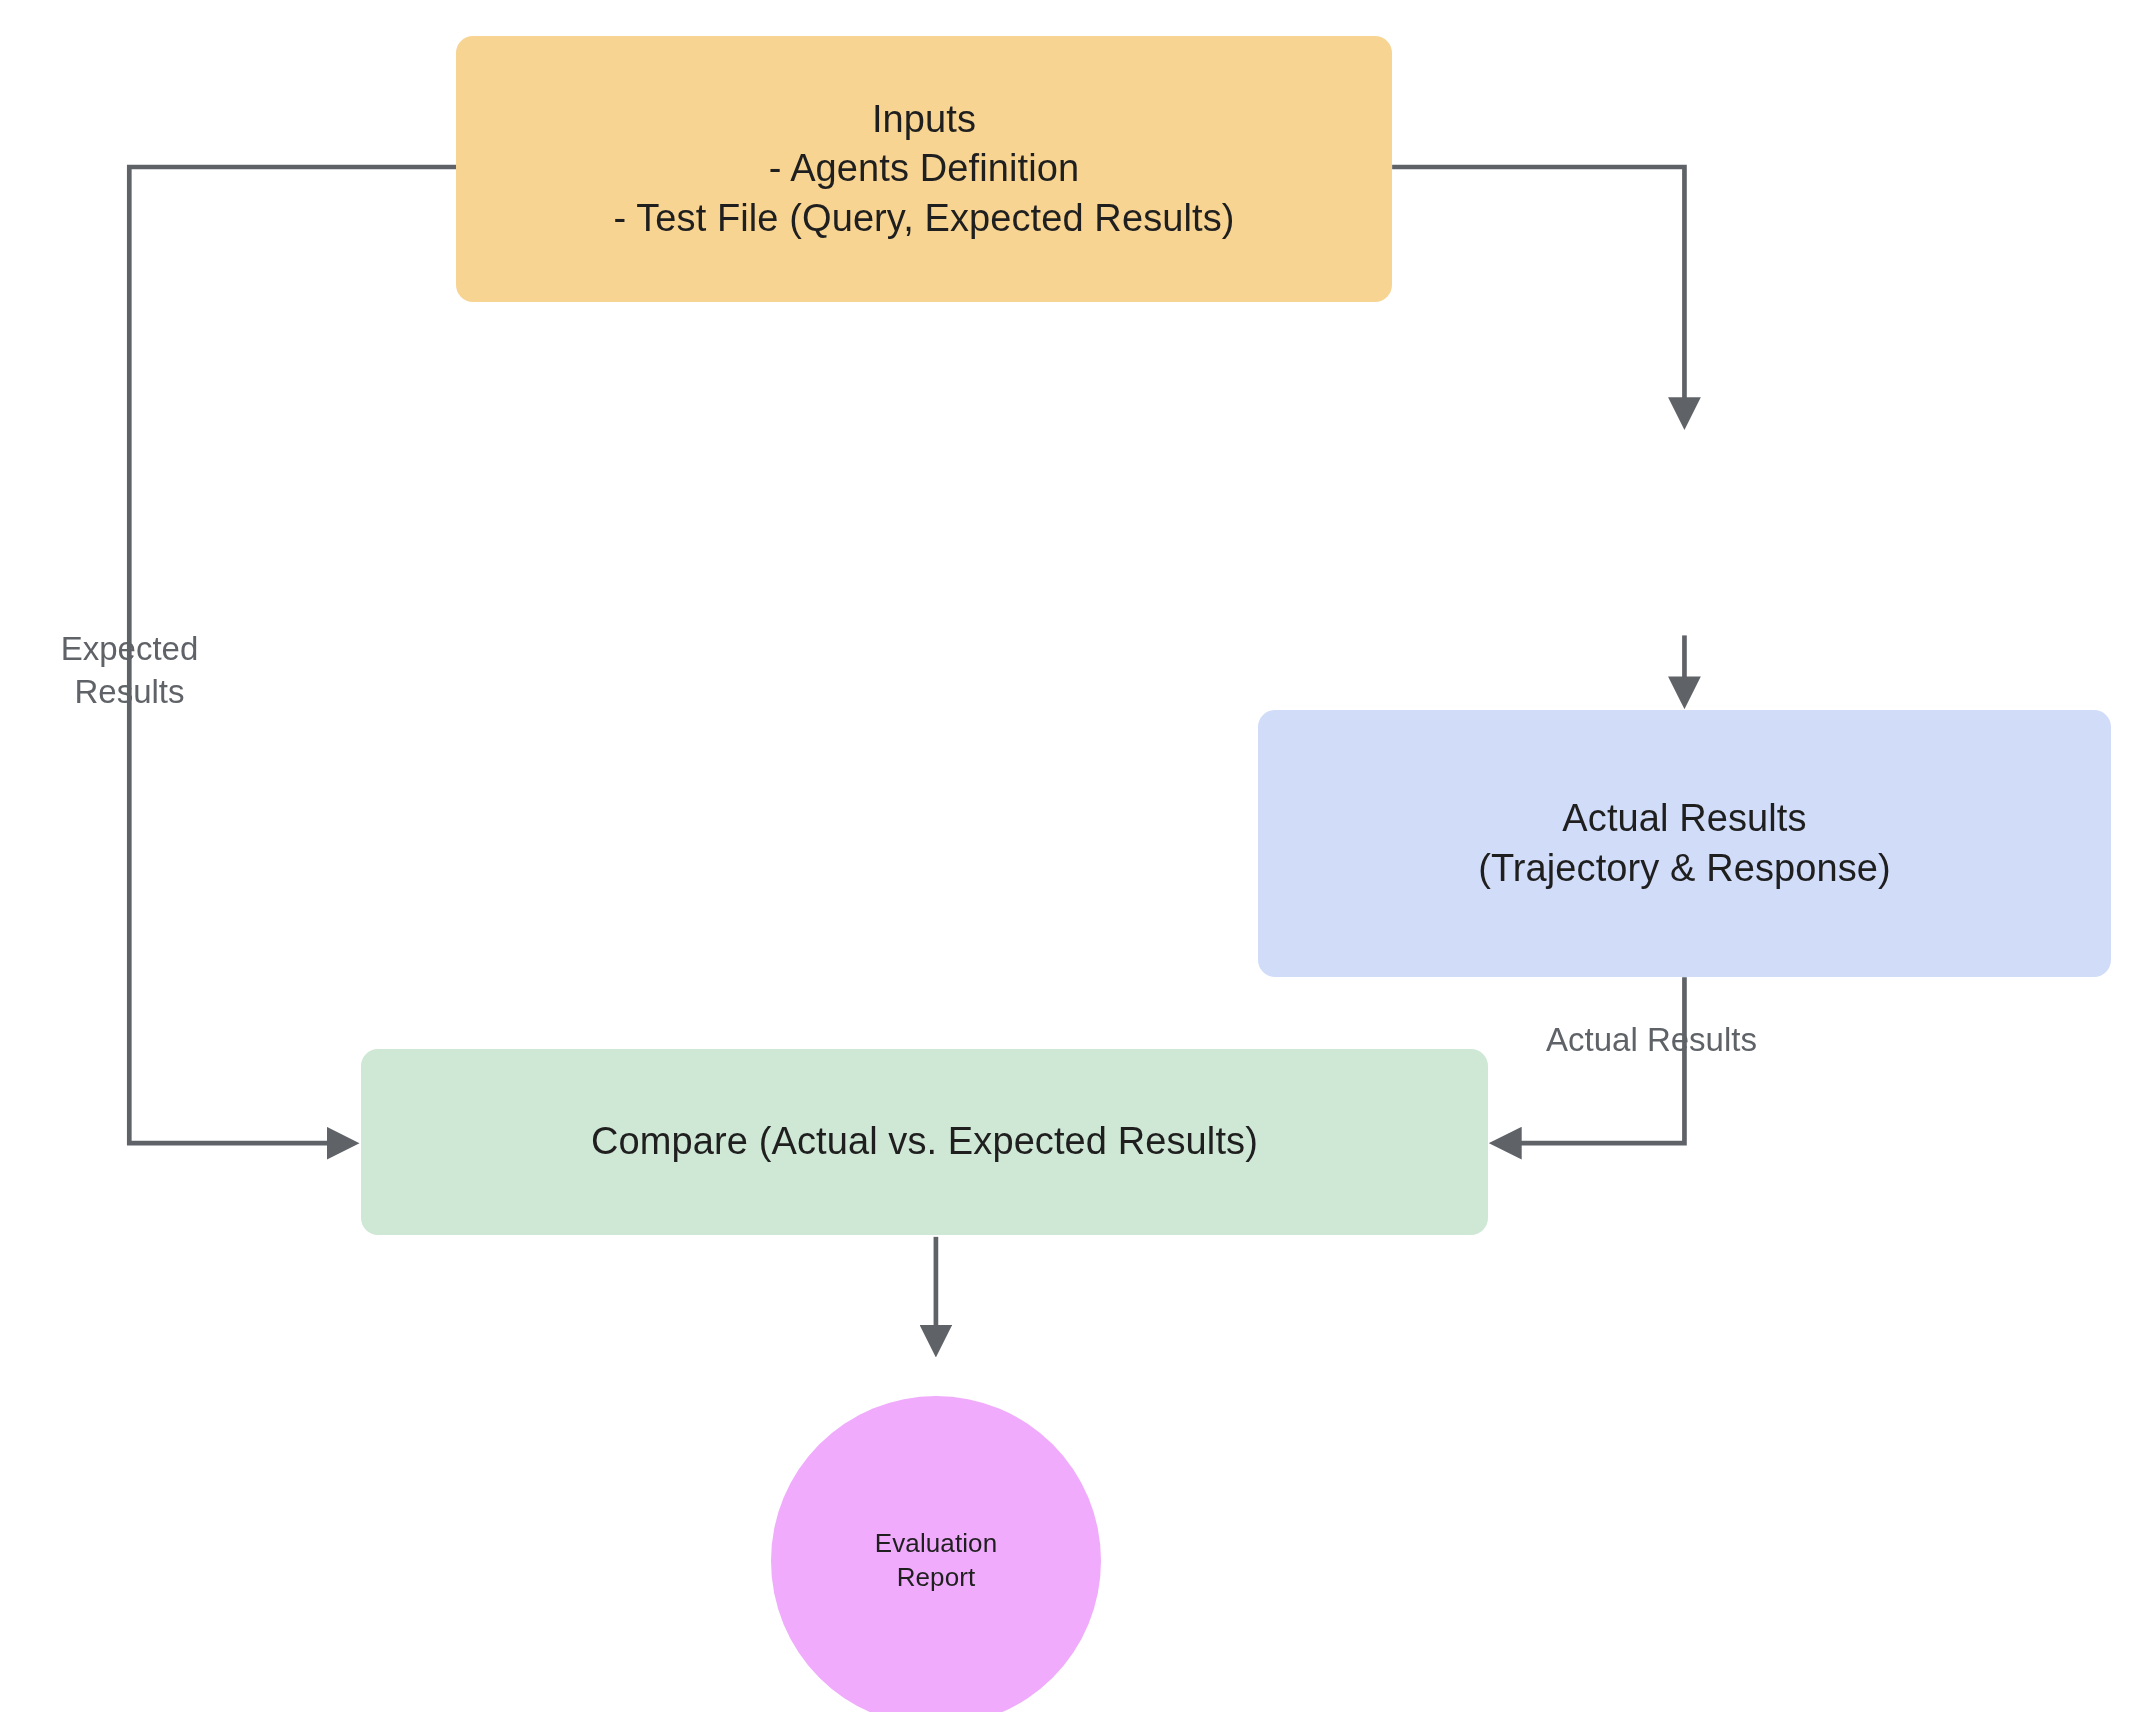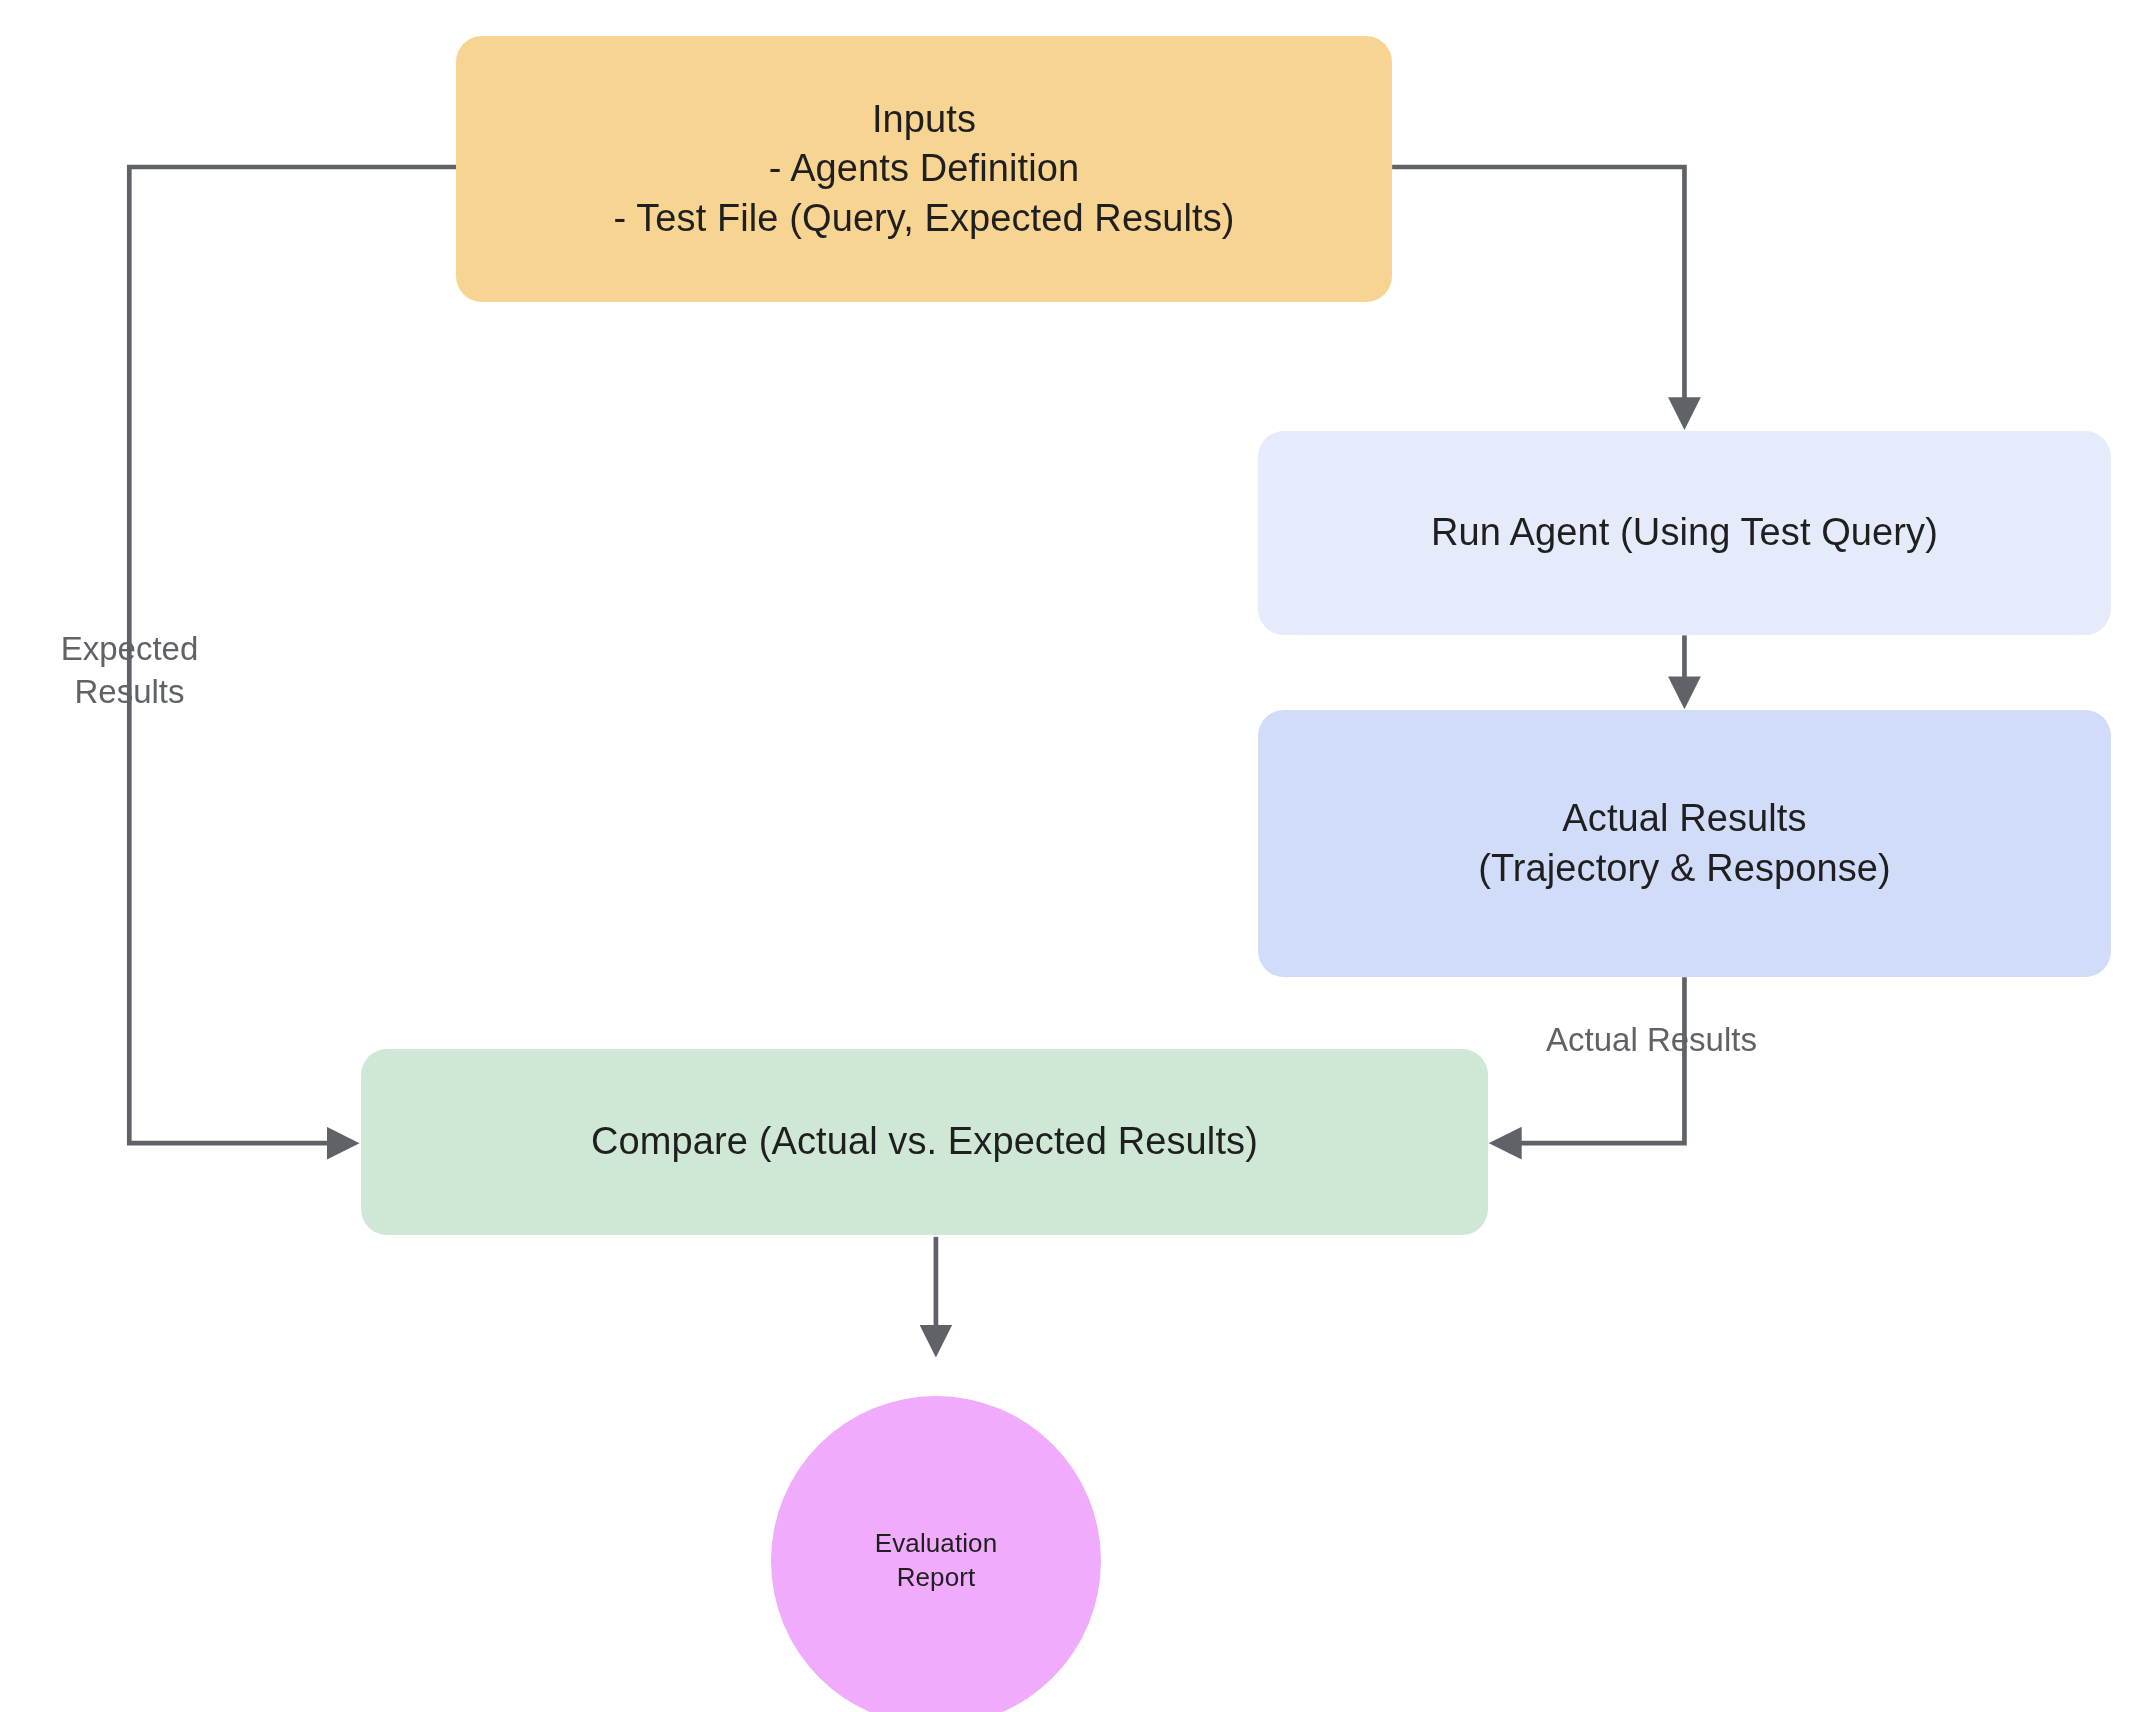--- a/index.html
+++ b/index.html
@@ -30,21 +30,21 @@
     box-sizing: border-box;
     display: flex;
     align-items: center;
     justify-content: center;
     text-align: center;
     color: #1f1f1f;
     line-height: 1.30;
     white-space: pre-line;
     letter-spacing: 0.1px;
   }
-  .node-rect { border-radius: 26px; }
+  .node-rect { border-radius: 17px; }
 
   #node-inputs {
     left: 456px; top: 36px;
     width: 936px; height: 266px;
     background: #F7D492;
     font-size: 38px;
   }
   #node-run-agent {
     left: 1258px; top: 431px;
     width: 853px; height: 204px;
@@ -110,21 +110,20 @@
 
     <path d="M 1798 1043 L 1798 1220 L 1598 1220" fill="none" stroke="#5F6368" stroke-width="5" marker-end="url(#arrowhead)"></path>
 
     <path d="M 999 1320 L 999 1440" fill="none" stroke="#5F6368" stroke-width="5" marker-end="url(#arrowhead)"></path>
   </svg>
 
   <div class="node node-rect" id="node-inputs">Inputs
 - Agents Definition
 - Test File (Query, Expected Results)</div>
 
-  <div class="node node-rect" id="node-run-agent">Run Agent (Using Test Query)</div>
 
   <div class="node node-rect" id="node-actual-results">Actual Results
 (Trajectory &amp; Response)</div>
 
   <div class="node node-rect" id="node-compare">Compare (Actual vs. Expected Results)</div>
 
   <div class="node" id="node-evaluation-report">Evaluation
 Report</div>
 
   <div class="edge-label" id="edge-label-expected">Expected

